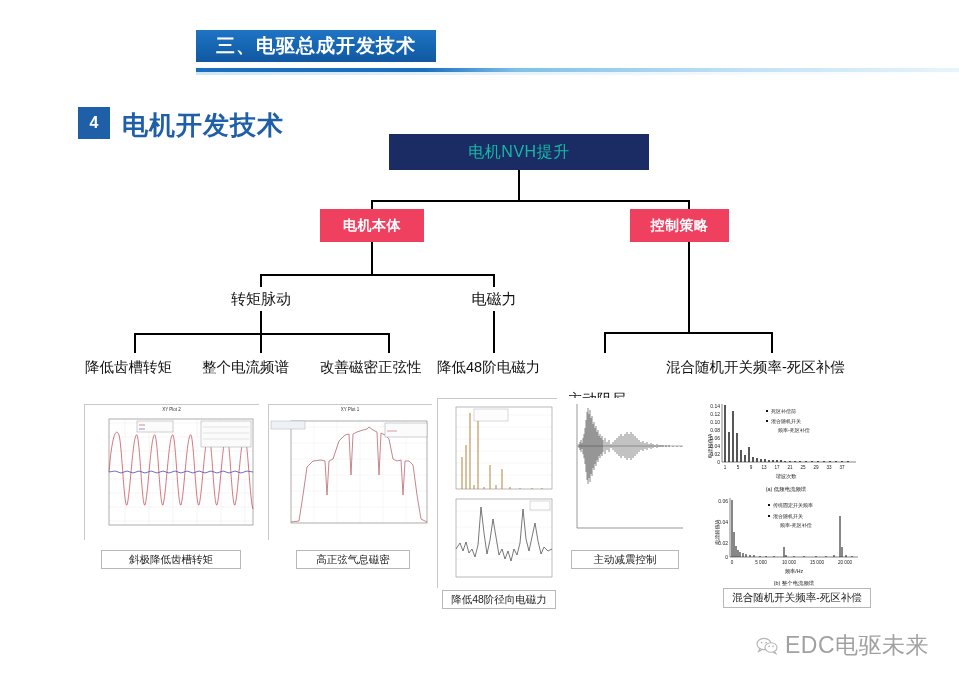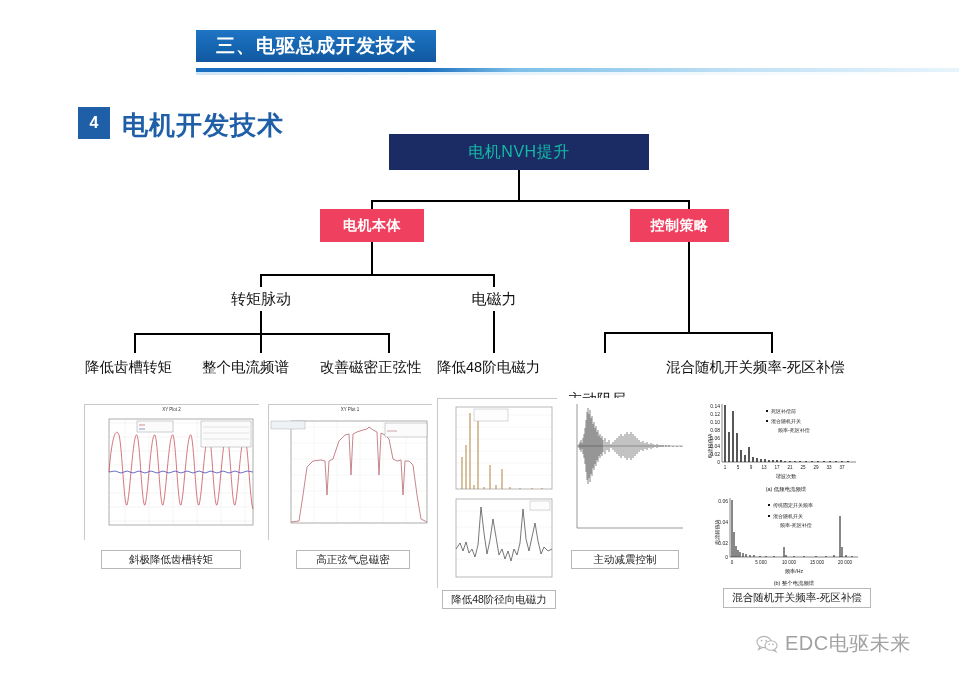--- a/index.html
+++ b/index.html
@@ -68,21 +68,21 @@
     display:flex;align-items:center;justify-content:center;white-space:nowrap;
   }
   
   .panel{position:absolute;border:1px solid #c9c9c9;background:#fff;box-sizing:border-box;}
   .plot-title{position:absolute;width:100%;text-align:center;font-size:4.5px;color:#333;top:2px;}
   
   #watermark{
     position:absolute;left:756px;top:630px;display:flex;align-items:center;gap:7px;
     opacity:.55;
   }
-  #watermark-text{font-size:20px;color:#555;letter-spacing:.5px;white-space:nowrap;}
+  #watermark-text{font-size:23px;color:#555;letter-spacing:.5px;white-space:nowrap;}
 </style>
 </head>
 <body>
 
 <div id="header-banner">
   <span id="header-title">三、电驱总成开发技术</span>
 </div>
 <div id="header-rule"></div>
 <div id="header-rule-soft"></div>
 

